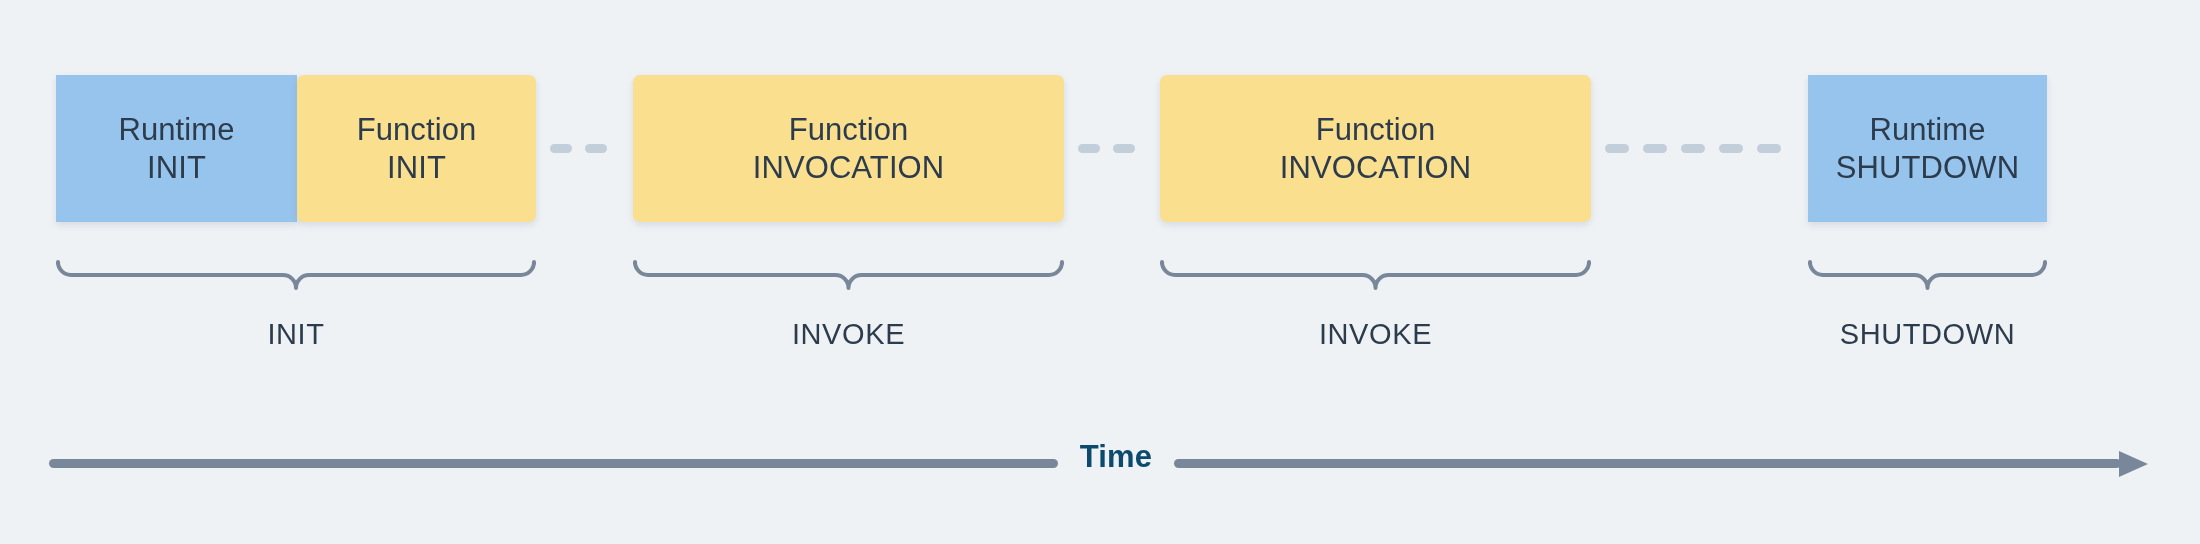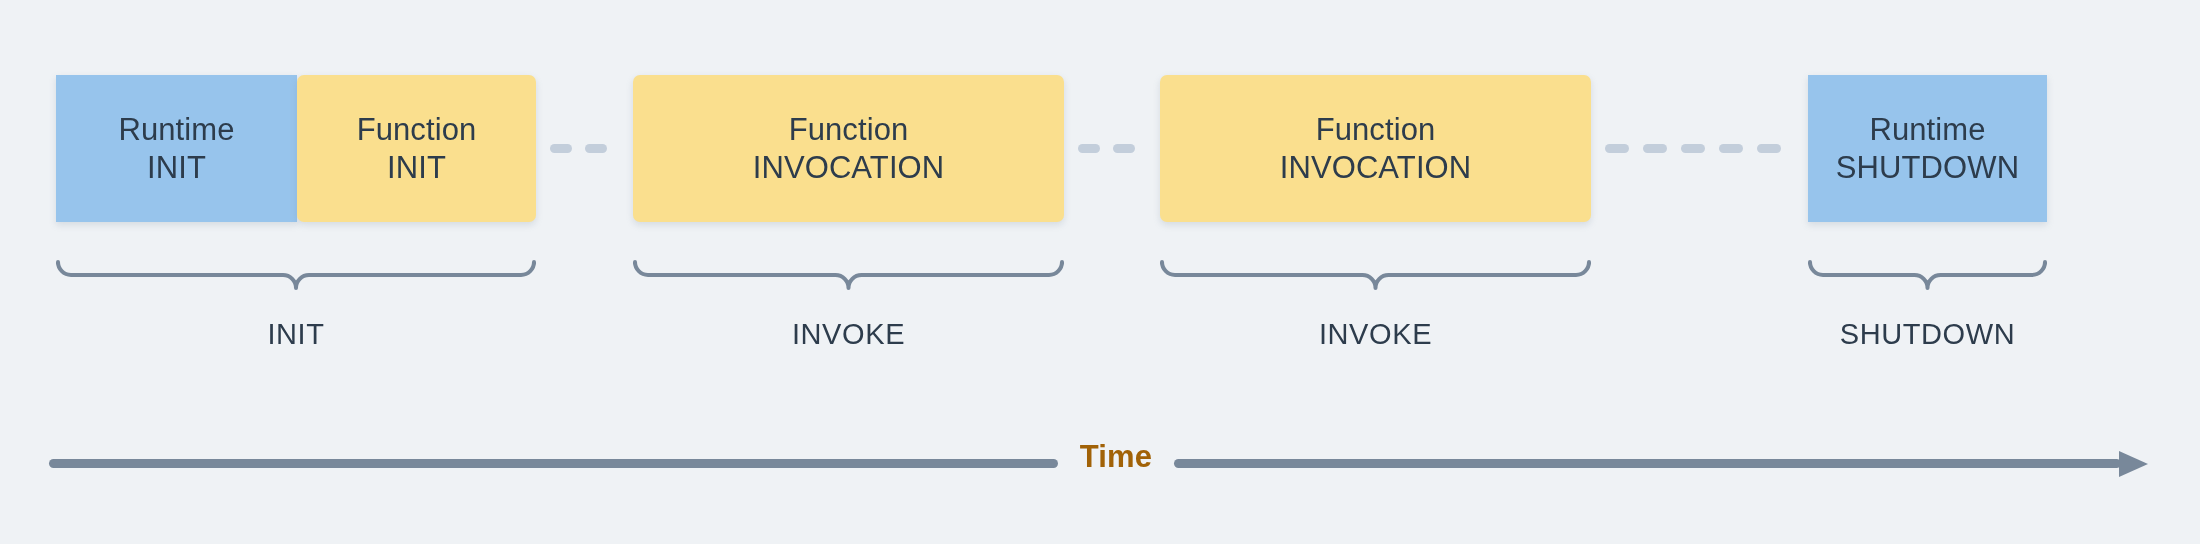--- a/index.html
+++ b/index.html
@@ -88,21 +88,21 @@
   .axis-head {
     position: absolute;
     width: 0;
     height: 0;
     border-top: 13px solid transparent;
     border-bottom: 13px solid transparent;
     border-left: 29px solid #78889a;
   }
   .axis-label {
     position: absolute;
-    color: #a16207;
+    color: #0c4a6e;
     font-size: 31px;
     font-weight: bold;
     letter-spacing: 0.2px;
     white-space: nowrap;
     text-align: center;
   }
 </style>
 </head>
 <body>
 

